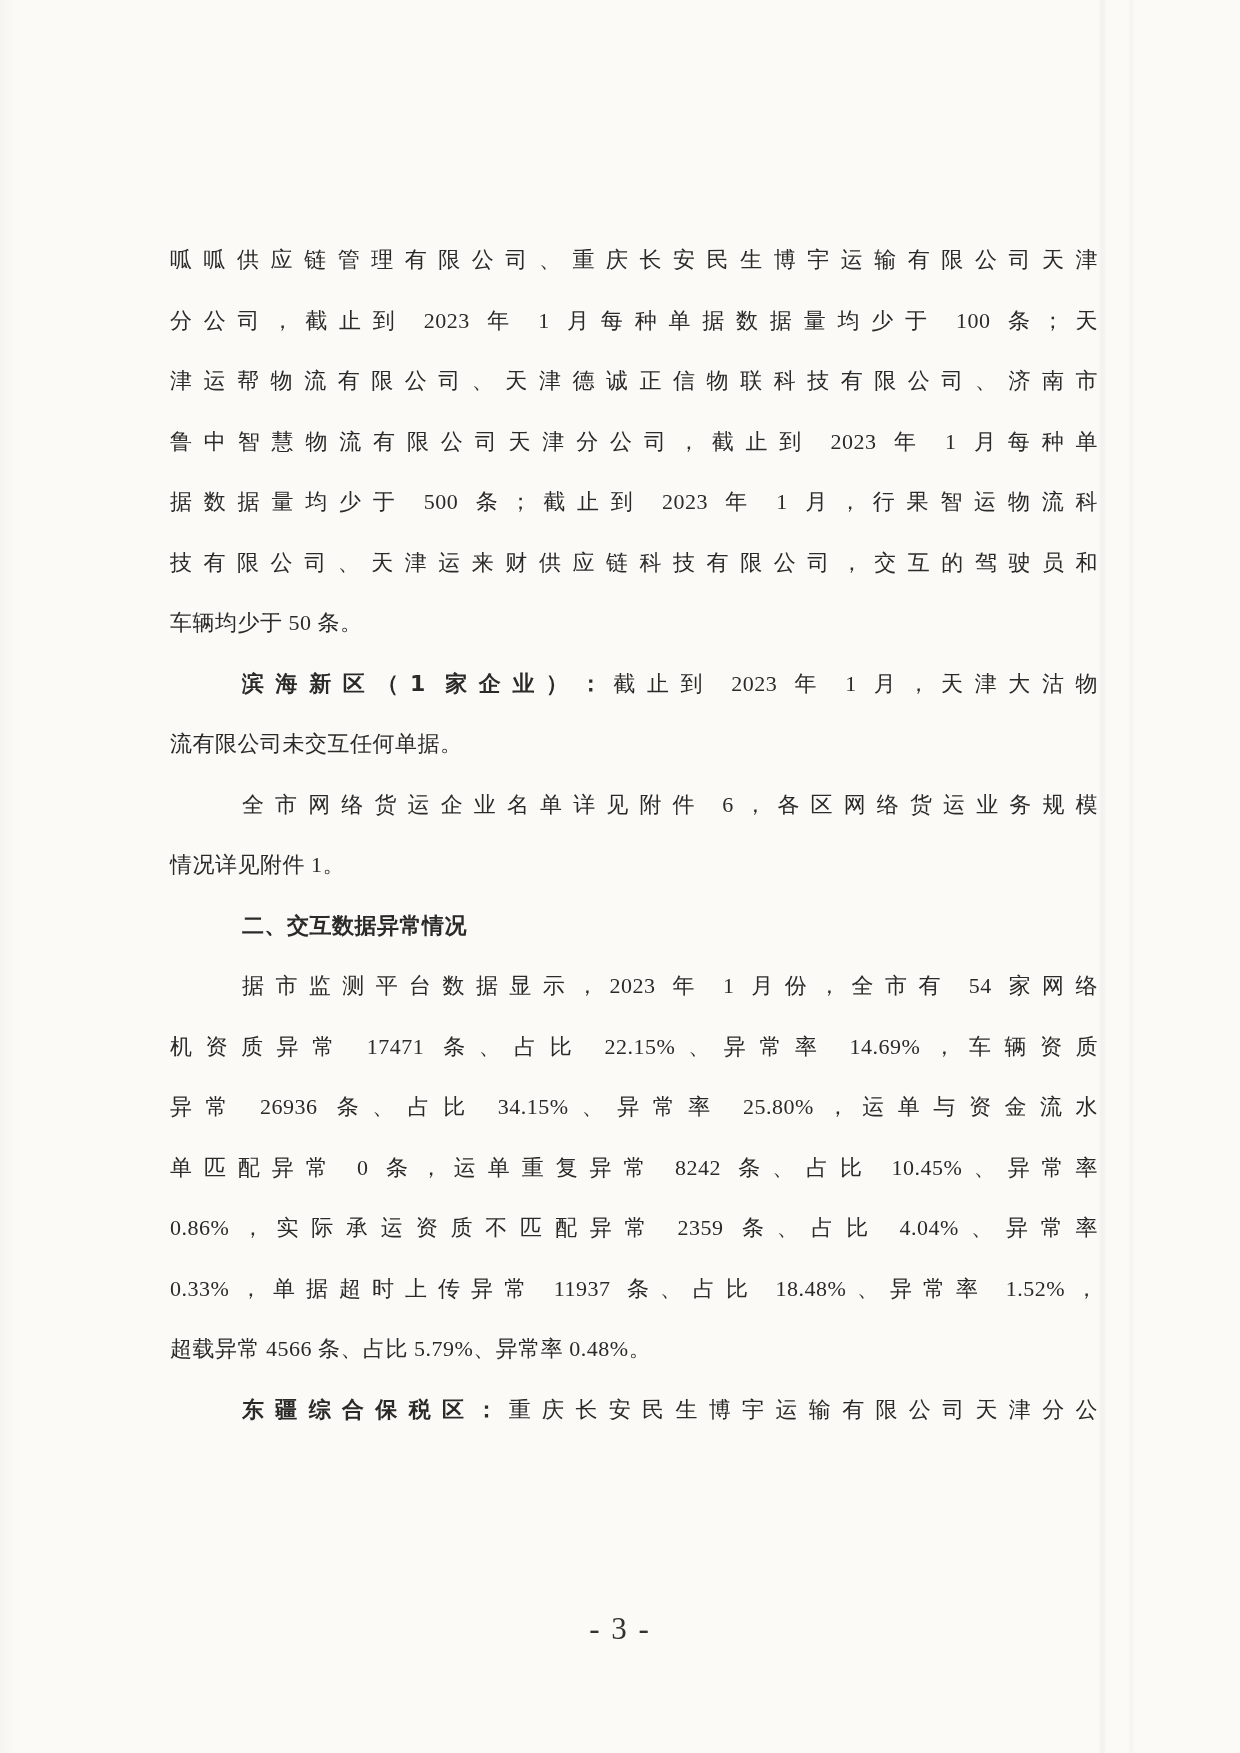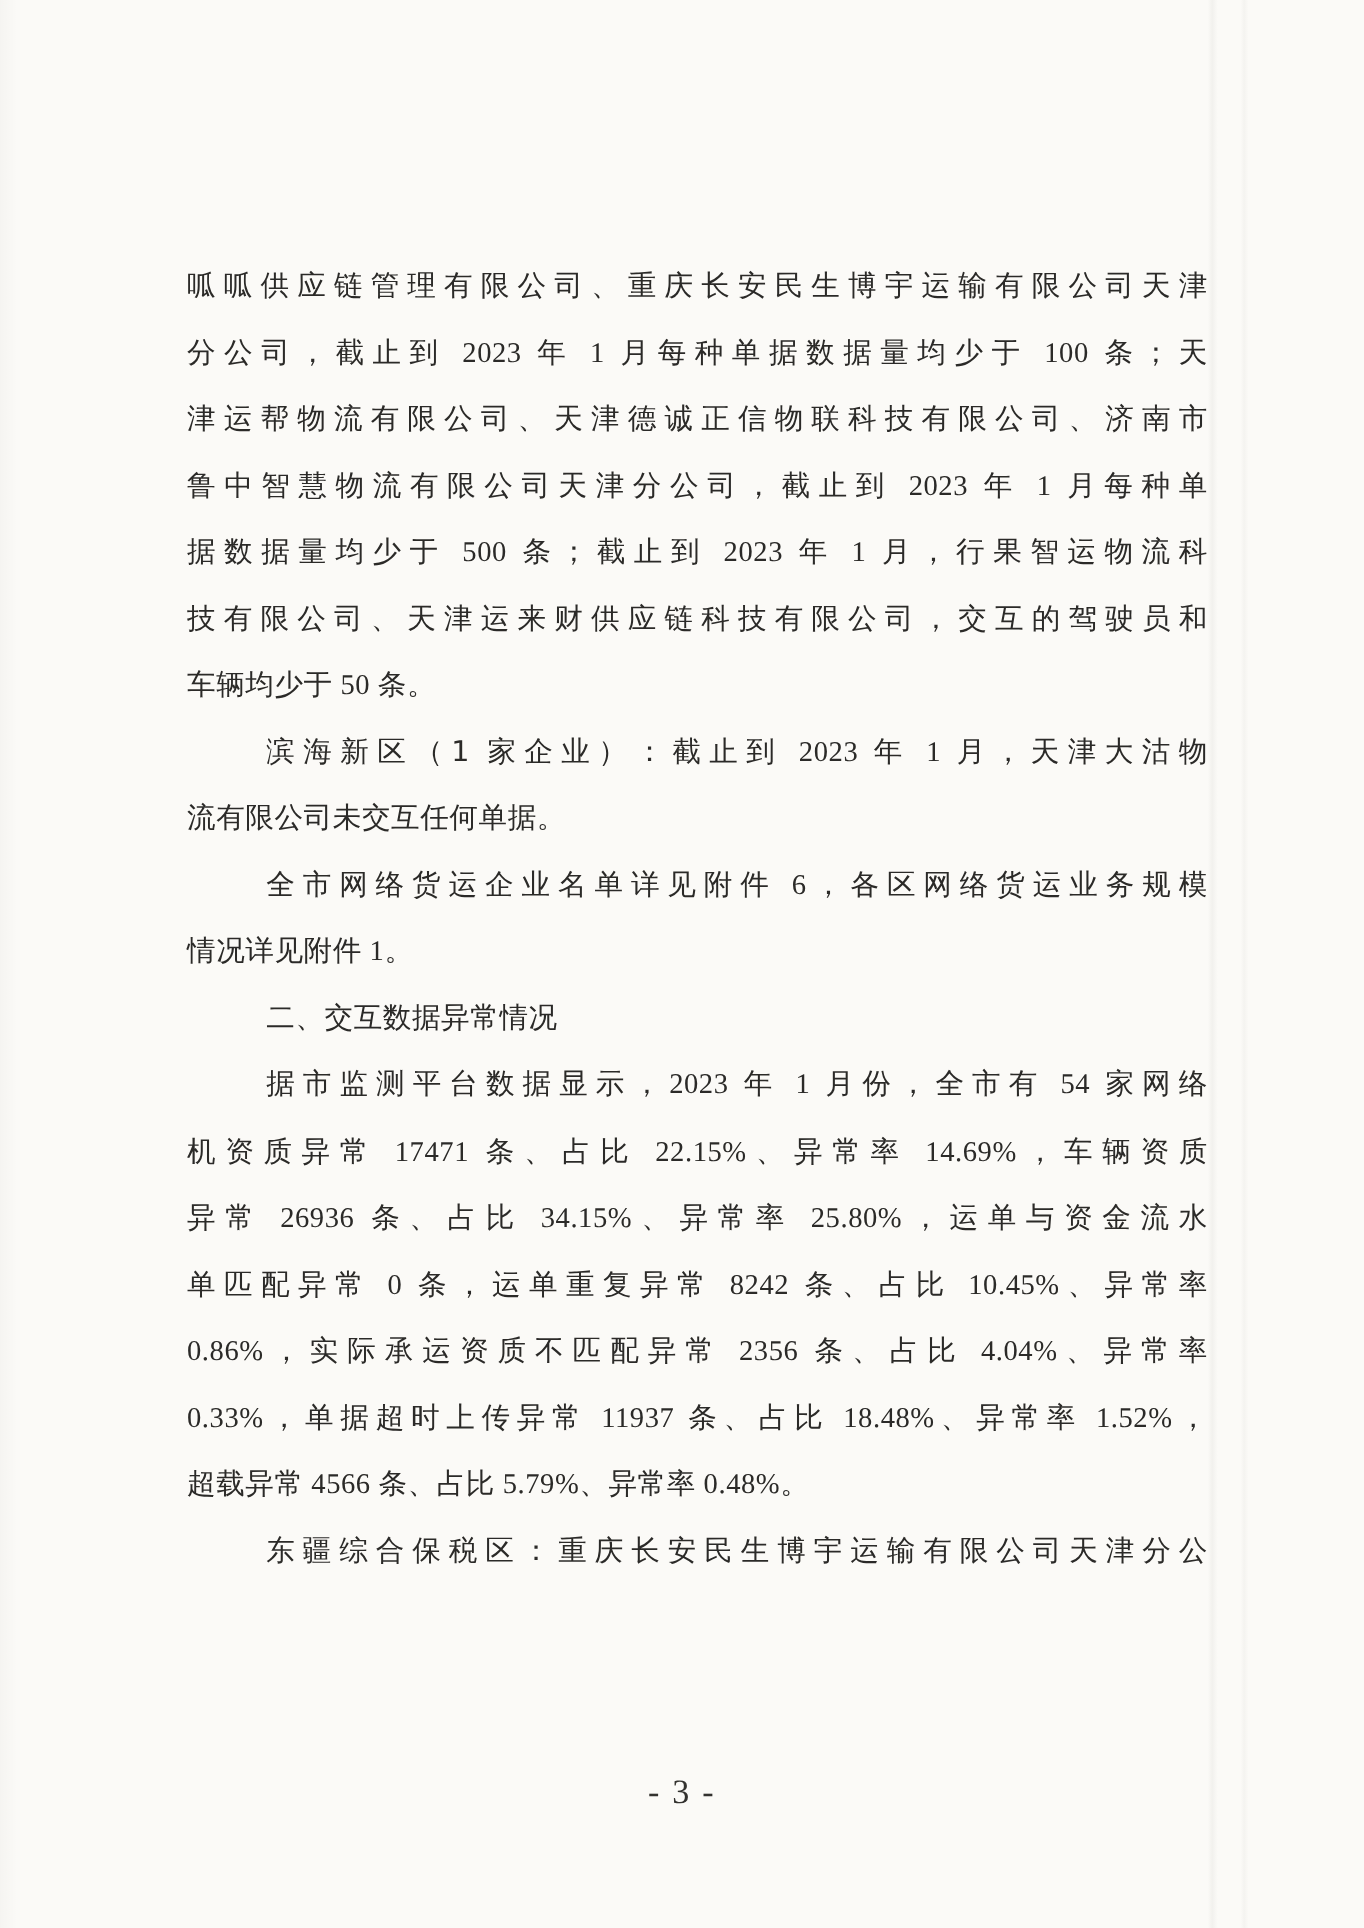--- a/index.html
+++ b/index.html
@@ -24,36 +24,36 @@
   .text-block {
     position: absolute;
     left: 170px;
     top: 230px;
     width: 928px;
   }
   .line {
     display: block;
     height: 60.5px;
     line-height: 60.5px;
-    font-size: 26px;
+    font-size: 22px;
     letter-spacing: 0.5px;
     text-align: justify;
     text-align-last: justify;
     text-justify: distribute;
     white-space: normal;
     overflow: visible;
   }
   .line.end {
     text-align-last: left;
   }
   .line.indent {
     text-indent: 72px;
   }
   .lead {
-    font-weight: 400;
+    font-weight: 700;
     font-family: "DejaVu Sans", "Liberation Sans", sans-serif;
     letter-spacing: 0.5px;
   }
   .footer {
     position: absolute;
     left: 0;
     top: 1602px;
     width: 100%;
     height: 54px;
     line-height: 54px;
@@ -77,20 +77,20 @@
     <div class="line end"><span class="lead"></span><span>车辆均少于 50 条。</span></div>
     <div class="line indent"><span class="lead">滨海新区（1 家企业）：</span><span>截止到 2023 年 1 月，天津大沽物</span></div>
     <div class="line end"><span class="lead"></span><span>流有限公司未交互任何单据。</span></div>
     <div class="line indent"><span class="lead"></span><span>全市网络货运企业名单详见附件 6，各区网络货运业务规模</span></div>
     <div class="line end"><span class="lead"></span><span>情况详见附件 1。</span></div>
     <div class="line indent end"><span class="lead">二、交互数据异常情况</span><span></span></div>
     <div class="line indent"><span class="lead"></span><span>据市监测平台数据显示，2023 年 1 月份，全市有 54 家网络</span></div>
     <div class="line"><span class="lead"></span><span>机资质异常 17471 条、占比 22.15%、异常率 14.69%，车辆资质</span></div>
     <div class="line"><span class="lead"></span><span>异常 26936 条、占比 34.15%、异常率 25.80%，运单与资金流水</span></div>
     <div class="line"><span class="lead"></span><span>单匹配异常 0 条，运单重复异常 8242 条、占比 10.45%、异常率</span></div>
-    <div class="line"><span class="lead"></span><span>0.86%，实际承运资质不匹配异常 2356 条、占比 4.04%、异常率</span></div>
+    <div class="line"><span class="lead"></span><span>0.86%，实际承运资质不匹配异常 2359 条、占比 4.04%、异常率</span></div>
     <div class="line"><span class="lead"></span><span>0.33%，单据超时上传异常 11937 条、占比 18.48%、异常率 1.52%，</span></div>
     <div class="line end"><span class="lead"></span><span>超载异常 4566 条、占比 5.79%、异常率 0.48%。</span></div>
     <div class="line indent"><span class="lead">东疆综合保税区：</span><span>重庆长安民生博宇运输有限公司天津分公</span></div>
   </div>
 
   <div class="footer">- 3 -</div>
 </div>
 
 </body></html>

